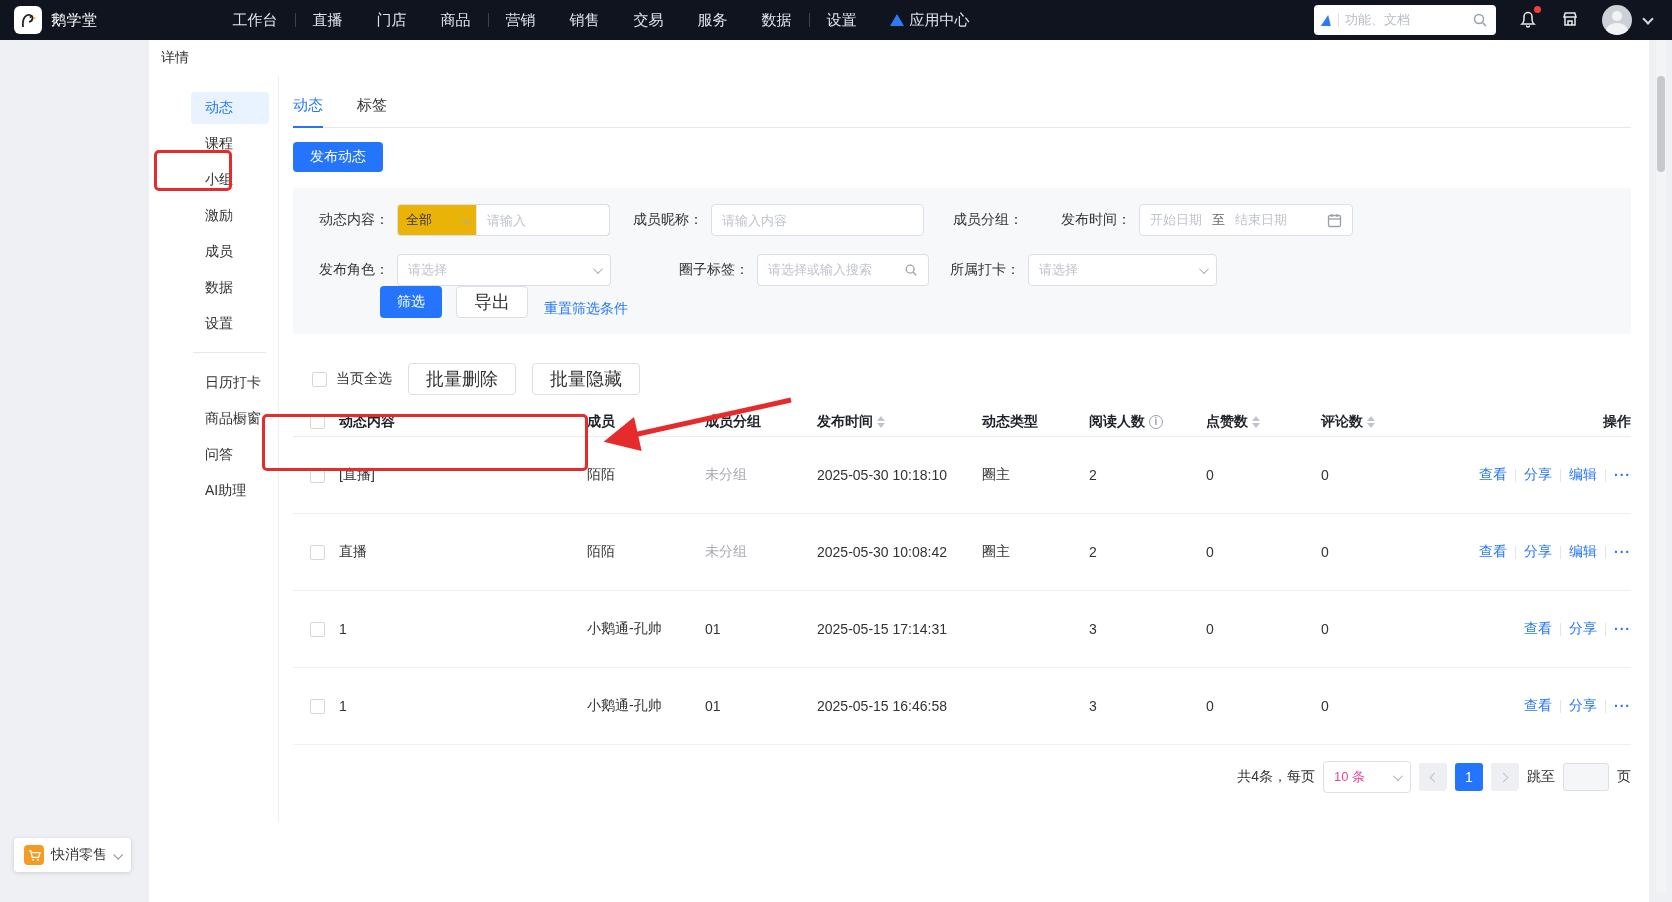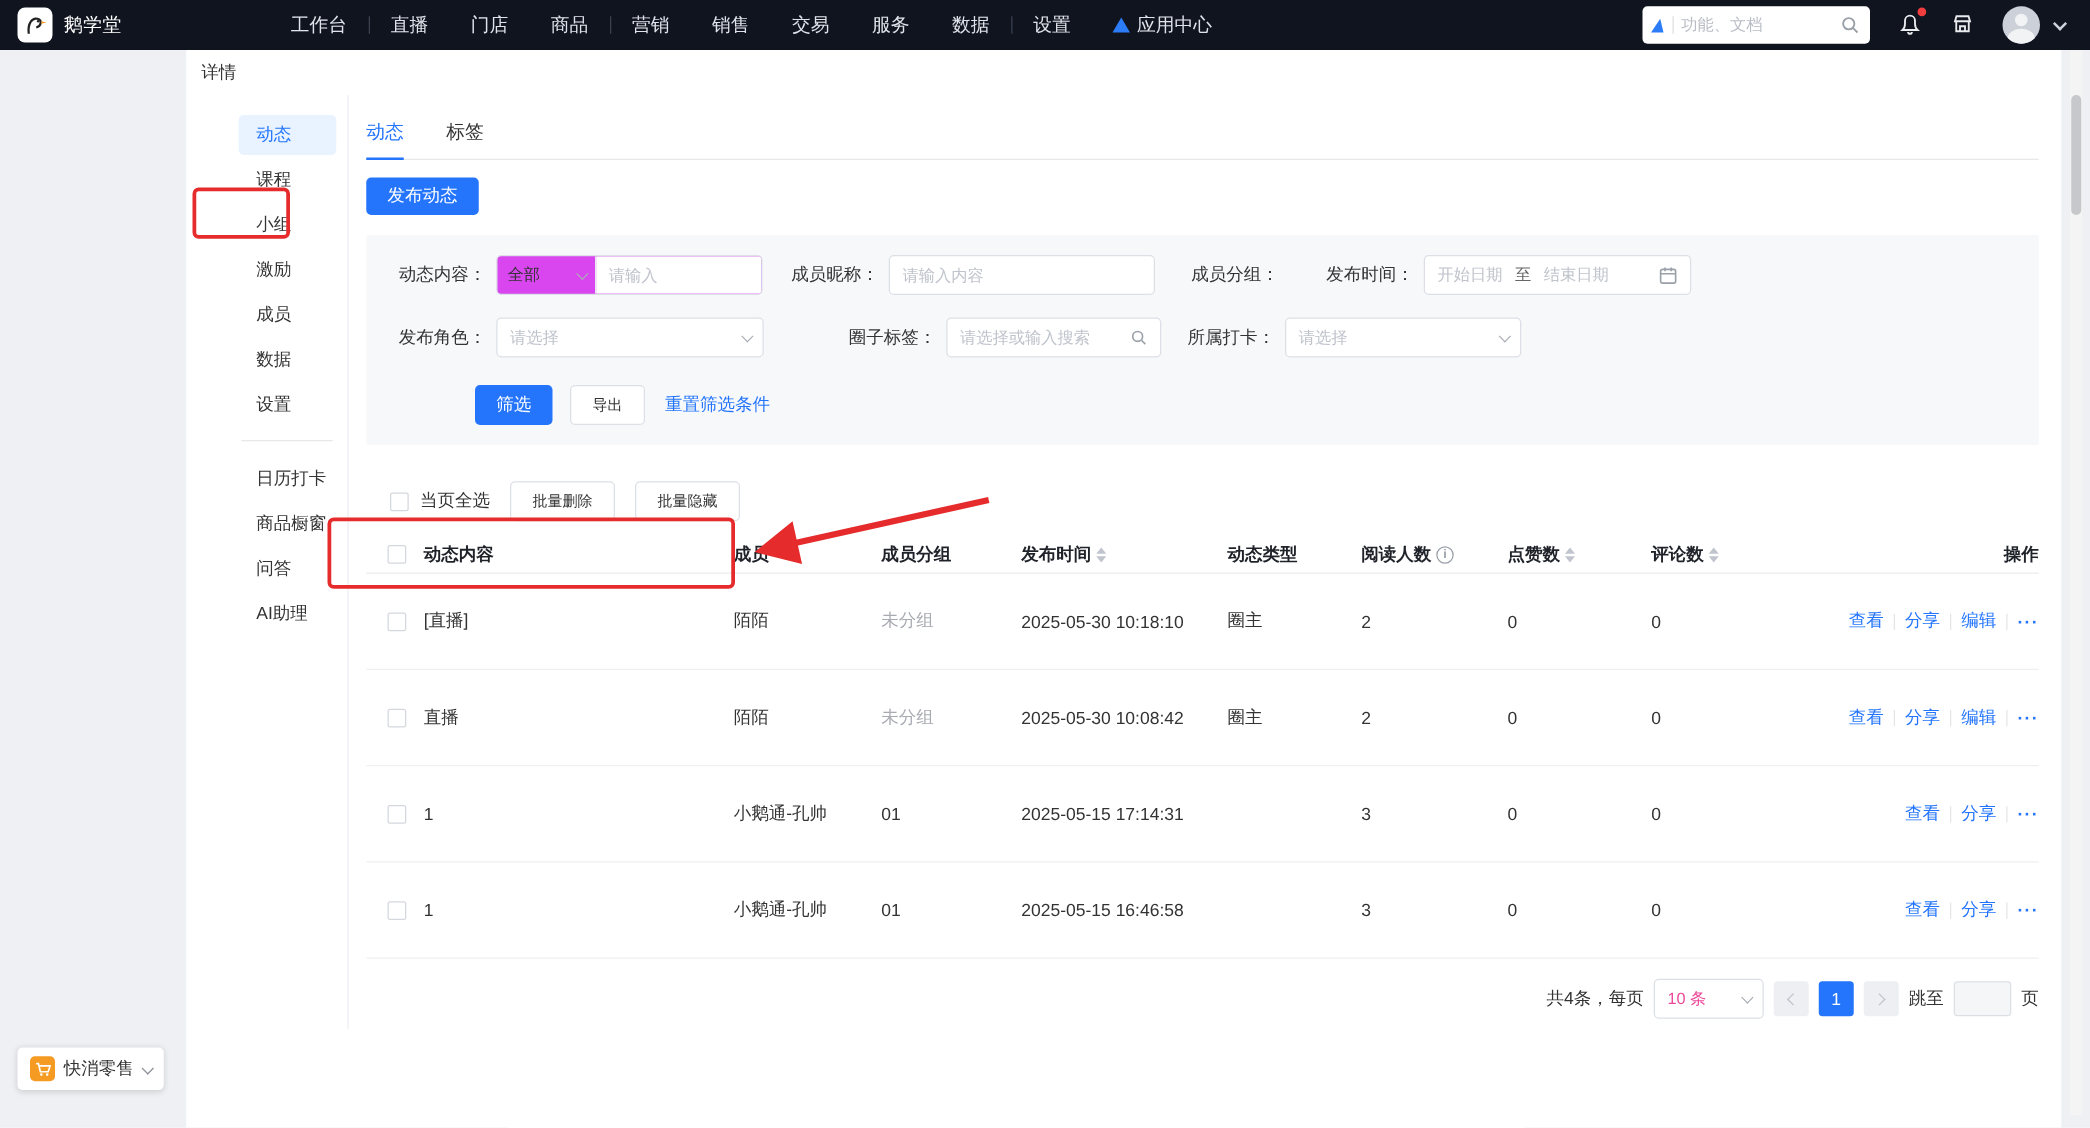--- a/index.html
+++ b/index.html
@@ -52,29 +52,29 @@
   .publish-btn { margin-top:14px; }
 
   
   .filter-panel { margin-top:16px; background:#f7f8fa; border-radius:2px; padding:16px 0 16px 24px; }
   .f-row { display:flex; align-items:center; }
   .f-row + .f-row { margin-top:18px; }
   .f-label { min-width:72px; text-align:right; margin-right:8px; color:#333; font-size:14px; white-space:nowrap; }
   .ctrl { height:32px; background:#fff; border:1px solid #dcdfe6; border-radius:4px; display:flex; align-items:center; padding:0 10px; font-size:13px; color:#bfc3cb; }
   .ctrl .val { color:#ec4899; }
   .sel-caret { margin-left:auto; width:7px; height:7px; border-right:1.5px solid #a9adb5; border-bottom:1.5px solid #a9adb5; transform:rotate(45deg) translateY(-2px); }
-  .compound { display:flex; height:32px; border:1px solid #dcdfe6; border-radius:4px; background:#d946ef; overflow:hidden; }
+  .compound { display:flex; height:32px; border:1px solid #dcdfe6; border-radius:4px; background:#eab308; overflow:hidden; }
   .compound .c-sel { width:79px; display:flex; align-items:center; padding:0 8px; border-right:1px solid #e7e9ee; font-size:13px; color:#333; }
   .compound input { width:132px; border:none; outline:none; padding:0 10px; font-size:13px; }
   input::placeholder { color:#bfc3cb; }
   .plain-input { height:32px; border:1px solid #dcdfe6; border-radius:4px; padding:0 10px; font-size:13px; outline:none; background:#fff; }
   .daterange { width:214px; }
   .daterange .to { color:#666; margin:0 10px; }
-  .btn-plain { height:32px; padding:0 17px; background:#fff; border:1px solid #dcdfe6; border-radius:4px; font-size:12px; color:#333; cursor:pointer; }
-  .filter-btns { margin-top:22px; padding-left:63px; display:flex; align-items:center; }
+  .btn-plain { height:32px; padding:0 17px; background:#fff; border:1px solid #dcdfe6; border-radius:4px; font-size:18px; color:#333; cursor:pointer; }
+  .filter-btns { padding-left:63px; display:flex; align-items:flex-end; }
   .filter-btns .btn-primary { height:32px; }
   .filter-btns .btn-plain { margin-left:14px; }
   .link { color:#2475fc; cursor:pointer; font-size:14px; }
   .reset-link { margin-left:16px; }
 
   
   .batch-bar { margin-top:29px; height:32px; display:flex; align-items:center; padding-left:19px; }
   .cb { width:15px; height:15px; border:1px solid #d4d7dd; border-radius:2px; background:#fff; flex:none; cursor:pointer; }
   .batch-bar .cb { margin-right:9px; }
   .batch-label { font-size:14px; color:#333; margin-right:16px; }

